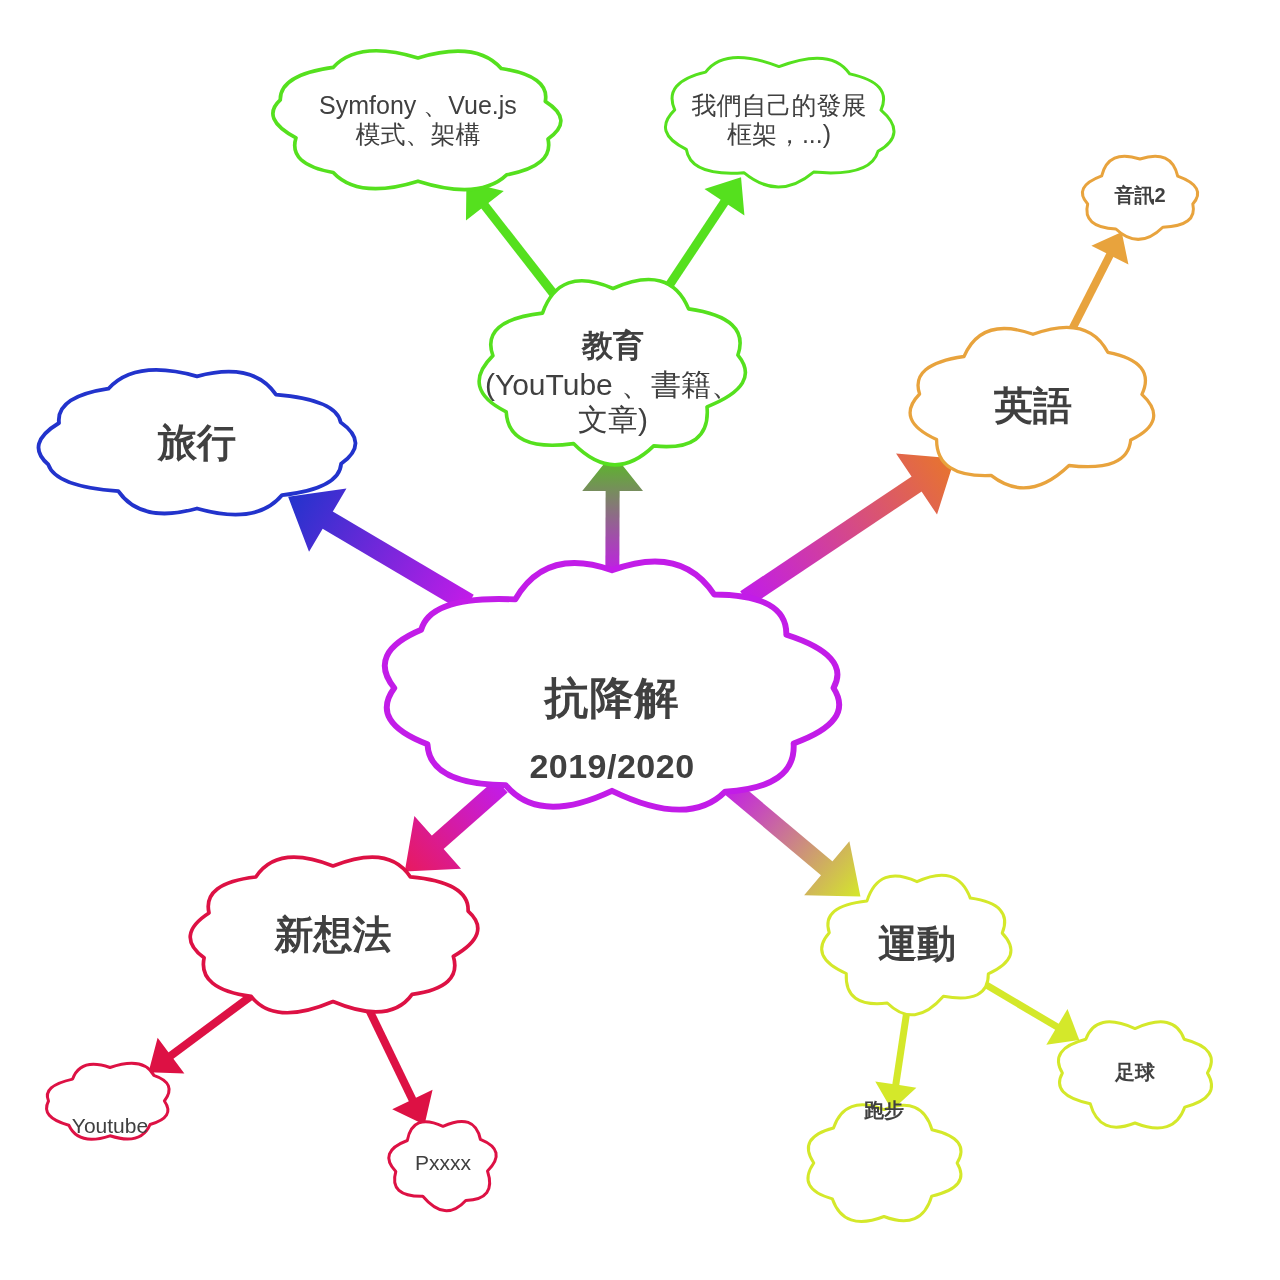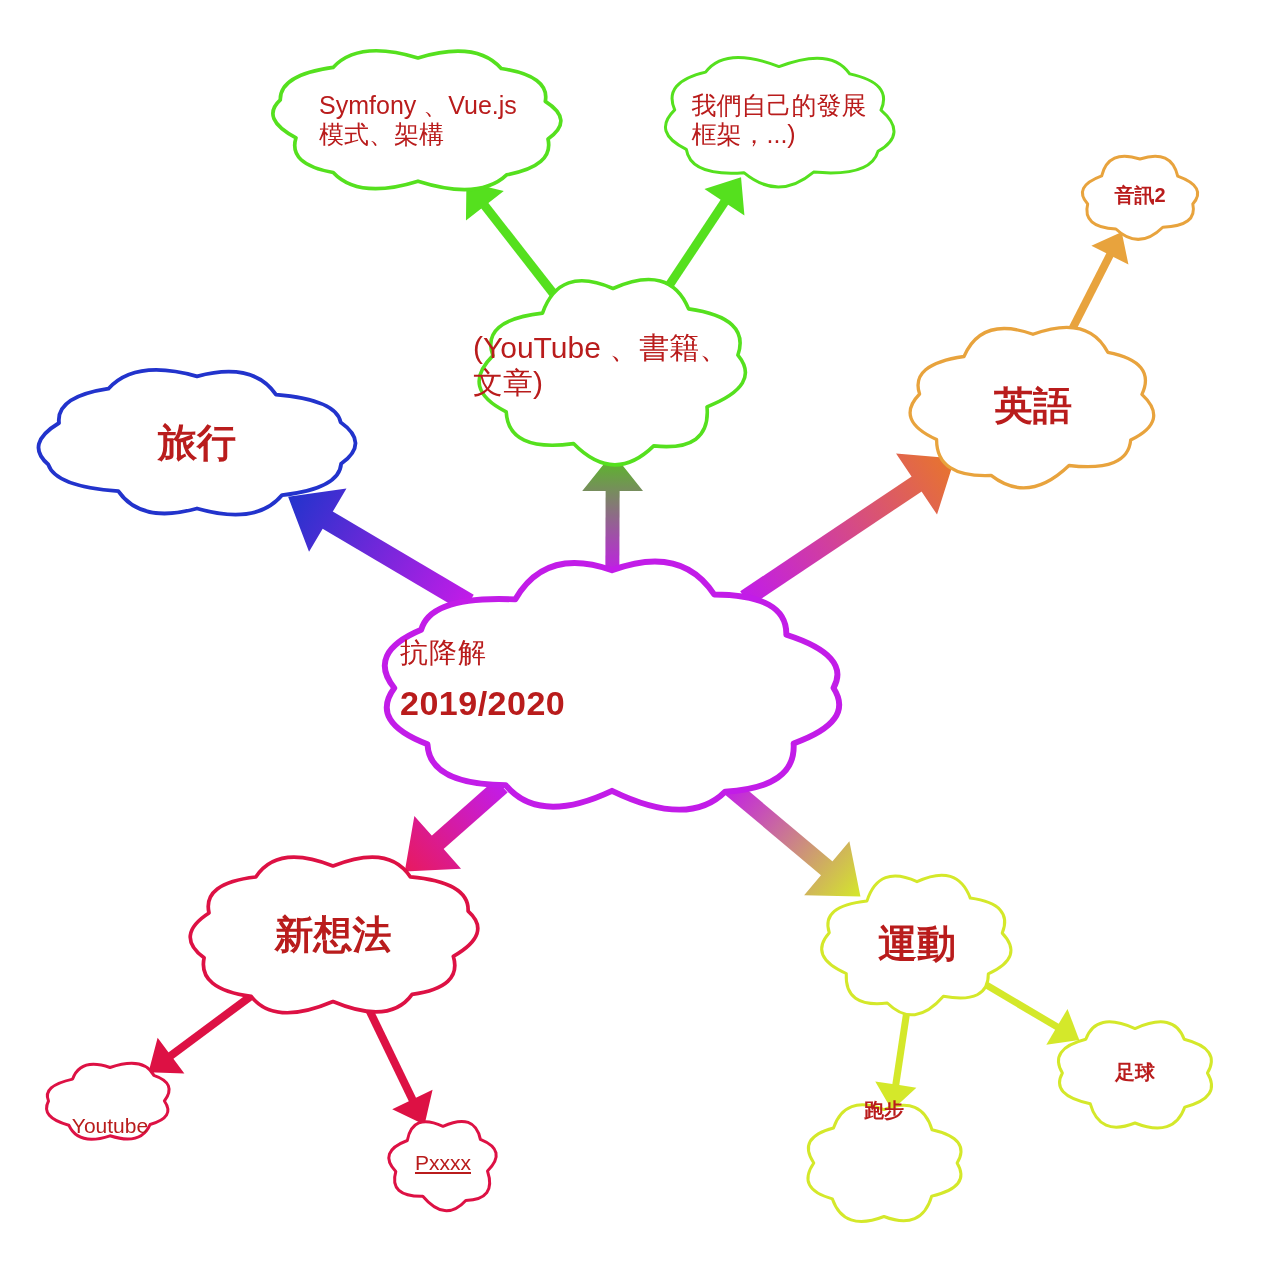--- a/index.html
+++ b/index.html
@@ -16,30 +16,32 @@
   }
   #mindmap-canvas {
     position: absolute;
     left: 0;
     top: 0;
     width: 1280px;
     height: 1280px;
   }
   .node-label {
     position: absolute;
-    color: #b91c1c;
+    text-align: center;
+    color: #404040;
     pointer-events: none;
     white-space: pre-line;
     line-height: 1.18;
     font-weight: bold;
   }
   .label-center-main {
-    font-size: 28px;
-    font-weight: normal;
+    font-size: 44px;
+    font-weight: bold;
     letter-spacing: 1px;
+    margin-top: 36px;
   }
   .label-center-sub {
     font-size: 34px;
     font-weight: bold;
     letter-spacing: 0.5px;
   }
   .label-l1 {
     font-size: 39px;
     font-weight: bold;
   }
@@ -208,29 +210,29 @@
       </g>
       <g>
         <path d="M 884.0 1109.6 Q 921.6 1095.0 932.0 1129.7 Q 971.7 1138.9 957.1 1163.0 Q 971.6 1187.0 931.7 1196.1 Q 921.4 1231.0 884.0 1216.5 Q 844.1 1232.1 832.4 1198.9 Q 796.0 1188.9 813.8 1163.0 Q 796.6 1137.6 833.5 1128.0 Q 844.8 1094.3 884.0 1109.6 Z" fill="#ffffff" stroke="#D4E82A" stroke-width="3" stroke-linejoin="round"></path>
       </g>
       <g>
         <path d="M 1135.0 1028.6 Q 1174.0 1011.0 1184.2 1039.3 Q 1221.8 1048.9 1207.4 1073.0 Q 1222.1 1097.3 1184.8 1107.1 Q 1173.7 1138.3 1135.0 1123.0 Q 1099.5 1137.0 1090.2 1103.7 Q 1050.1 1095.2 1062.4 1073.0 Q 1048.1 1048.9 1085.8 1039.3 Q 1096.0 1011.0 1135.0 1028.6 Z" fill="#ffffff" stroke="#D4E82A" stroke-width="3" stroke-linejoin="round"></path>
       </g>
     </g>
 </svg>
 <div id="labels-layer">
-    <div class="node-label" style="left: 400px; top: 636px; width: 424px;"><div class="label-center-main">抗降解</div><div class="label-center-sub" style="margin-top: 14px;">2019/2020</div></div>
-    <div class="node-label" style="left: 473px; top: 328px; width: 280px;"><div class="label-edu-sub" style="white-space: pre-line; margin-top: 2px;">(YouTube 、書籍、
+    <div class="node-label" style="left: 400px; top: 636px; width: 424px;"><div class="label-center-main">抗降解</div><div class="label-center-sub" style="margin-top: 22px;">2019/2020</div></div>
+    <div class="node-label" style="left: 473px; top: 328px; width: 280px;"><div class="label-edu-title">教育</div><div class="label-edu-sub" style="white-space: pre-line; margin-top: 2px;">(YouTube 、書籍、
 文章)</div></div>
     <div class="node-label label-l1" style="left: 51px; top: 403px; width: 292px; display: flex; align-items: center; justify-content: center; height: 80px;">旅行</div>
     <div class="node-label label-green-leaf" style="left: 278px; top: 80px; width: 280px; display: flex; align-items: center; justify-content: center; height: 80px;">Symfony 、Vue.js
 模式、架構</div>
     <div class="node-label label-green-leaf" style="left: 673px; top: 80px; width: 212px; display: flex; align-items: center; justify-content: center; height: 80px;">我們自己的發展
 框架，...)</div>
     <div class="node-label label-l1" style="left: 920px; top: 366px; width: 226px; display: flex; align-items: center; justify-content: center; height: 80px;">英語</div>
     <div class="node-label label-tiny-b" style="left: 1087px; top: 156px; width: 106px; display: flex; align-items: center; justify-content: center; height: 80px;">音訊2</div>
     <div class="node-label label-l1" style="left: 201px; top: 895px; width: 264px; display: flex; align-items: center; justify-content: center; height: 80px;">新想法</div>
     <div class="node-label label-tiny" style="left: 52px; top: 1086px; width: 116px; display: flex; align-items: center; justify-content: center; height: 80px;">Youtube</div>
-    <div class="node-label label-tiny" style="left: 395px; top: 1123px; width: 96px; display: flex; align-items: center; justify-content: center; height: 80px; text-decoration: underline;">Pxxxx</div>
+    <div class="node-label label-tiny" style="left: 395px; top: 1123px; width: 96px; display: flex; align-items: center; justify-content: center; height: 80px;">Pxxxx</div>
     <div class="node-label label-l1" style="left: 834px; top: 904px; width: 166px; display: flex; align-items: center; justify-content: center; height: 80px;">運動</div>
     <div class="node-label label-small" style="left: 812px; top: 1071px; width: 144px; display: flex; align-items: center; justify-content: center; height: 80px;">跑步</div>
     <div class="node-label label-small" style="left: 1065px; top: 1033px; width: 140px; display: flex; align-items: center; justify-content: center; height: 80px;">足球</div>
   </div>
 
 </body></html>

